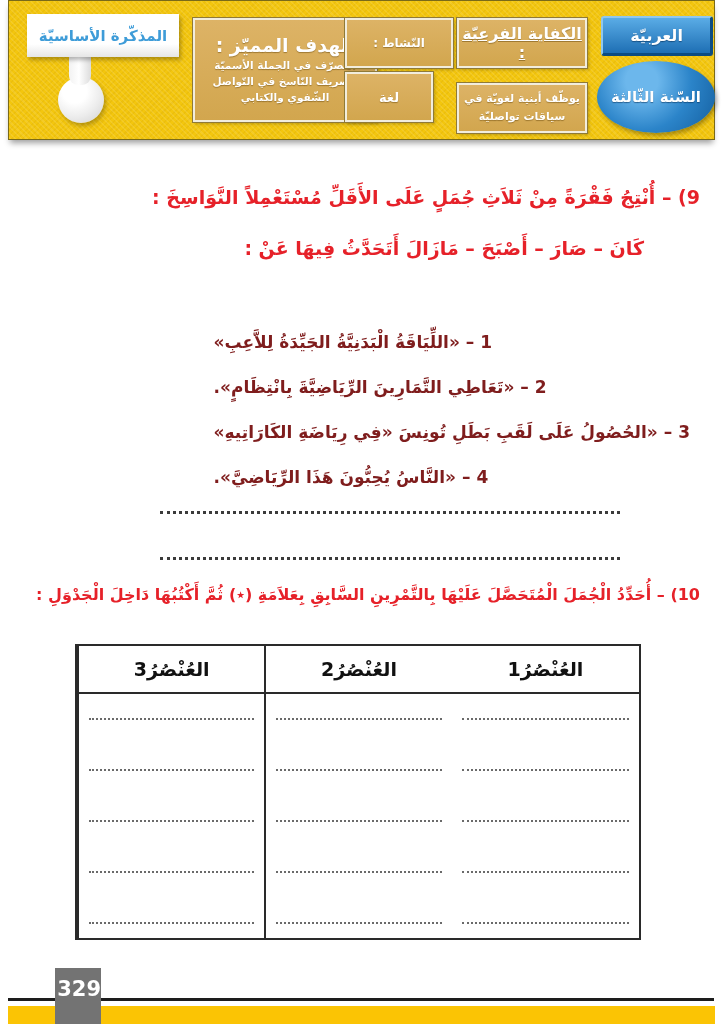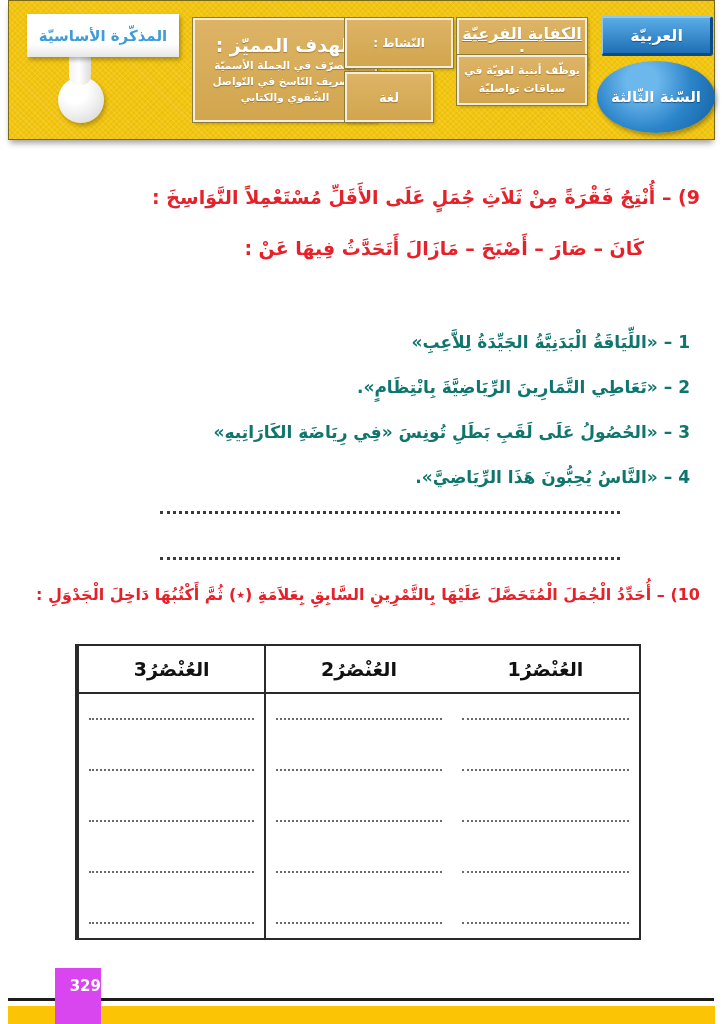--- a/index.html
+++ b/index.html
@@ -47,21 +47,21 @@
     color:#ffffff; text-align:center;
     display:flex; flex-direction:column; align-items:center; justify-content:center;
     text-shadow:0 1px 1px rgba(90,60,0,.45);
   }
   .goal-box   { left:148px; top:17px; width:184px; height:104px; padding:2px 4px;margin-left:36px; }
   .goal-title { font-size:19px; font-weight:bold; line-height:1.15; }
   .goal-text  { font-size:10.5px; font-weight:bold; line-height:1.55; }
   .act-top    { left:336px; top:17px; width:108px; height:50px; font-size:12px; font-weight:bold; }
   .act-bot    { left:336px; top:71px; width:88px; height:50px; font-size:13px; font-weight:bold; }
   .comp-top   { left:448px; top:17px; width:130px; height:50px; font-size:16px; font-weight:bold;text-decoration:underline; }
-  .comp-bot   { left:448px; top:54px; width:130px; height:50px; font-size:11px; font-weight:bold; line-height:1.6; padding:0 3px; }
+  .comp-bot   { left:448px; top:82px; width:130px; height:50px; font-size:11px; font-weight:bold; line-height:1.6; padding:0 3px; }
 
   .subject-rect {
     position:absolute; left:592px; top:15px; width:112px; height:40px;
     background:linear-gradient(180deg,#5AACE6,#1E6FB4);
     border-top:2px solid #8fc7ee; border-left:2px solid #8fc7ee;
     border-bottom:3px solid #0c4c82; border-right:3px solid #0c4c82;
     border-radius:3px; display:flex; align-items:center; justify-content:center;
     color:#fff; font-weight:bold; font-size:16px; text-shadow:0 1px 1px rgba(0,40,80,.5);
   }
   .grade-ellipse {
@@ -72,21 +72,21 @@
     display:flex; align-items:center; justify-content:center;
     color:#fff; font-weight:bold; font-size:15px; text-shadow:0 1px 1px rgba(0,40,80,.5);
   }
 
   
   .red-line { position:absolute; color:#E62129; font-weight:bold; white-space:nowrap; direction:rtl; }
   .ex9-l1 { right:24px; top:186px; font-size:19px; }
   .ex9-l2 { right:80px; top:237px; font-size:19px;margin-left:8px; }
   .ex10-l { right:24px; top:585px; font-size:16px; }
 
-  .items { position:absolute; right:34px; top:320px; text-align:right; direction:rtl; color:#0f766e; }
+  .items { position:absolute; right:34px; top:320px; text-align:left; direction:rtl; color:#7f1d1d; }
   .items .item { font-size:17px; font-weight:bold; line-height:45px; white-space:nowrap; }
 
   .ans-line { position:absolute; left:160px; width:460px; height:12px;
               border-bottom:3px dotted #3b3b3b; }
   .ans-1 { top:502px; } .ans-2 { top:548px; }
 
   
   .grid-table {
     position:absolute; left:75px; top:644px; width:566px; height:296px;
     border:2px solid #2a2a2a; direction:rtl;
@@ -99,21 +99,21 @@
   .th + .th, .td + .td { border-left:2px solid #2a2a2a; }
   .td { padding:0 10px; }
   .dot-line { height:51px; border-bottom:2px dotted #6a6a6a; }
   .dot-line:first-child { height:26px; }
 
   
   .footer-line { position:absolute; left:8px; top:998px; width:706px; height:3px; background:#1d1d1d; }
   .bottom-bar  { position:absolute; left:8px; top:1006px; width:707px; height:18px; background:#FBC404; }
   .page-box {
     position:absolute; left:55px; top:968px; width:46px; height:56px;
-    background:#d946ef; color:#fff; font-size:15px; font-weight:bold;
+    background:#737373; color:#fff; font-size:21px; font-weight:bold;
     text-align:center; padding-top:9px; z-index:5;padding-left:40px;
   }
 </style>
 </head>
 <body>
 
 <div class="page">
 
   <div class="band">
     <div class="badge-rect">المذكّرة الأساسيّة</div>

